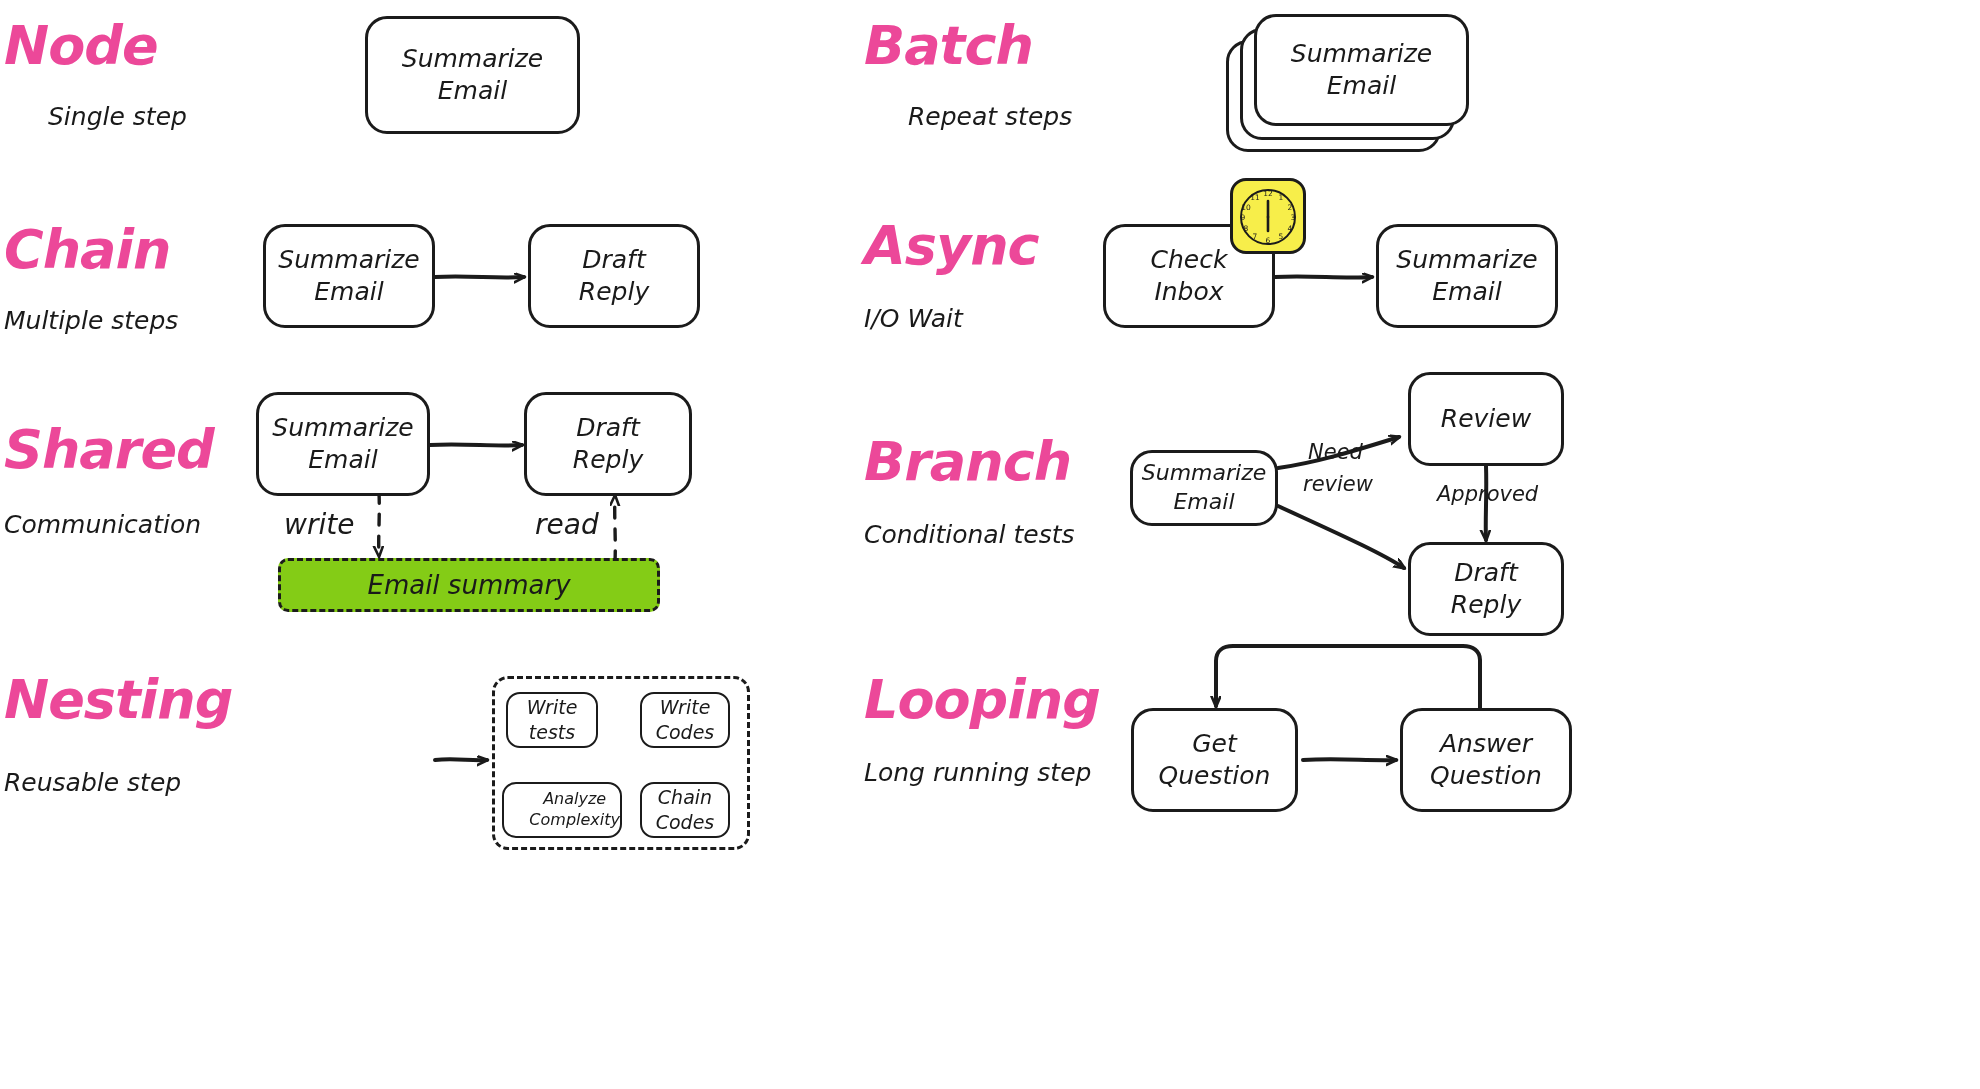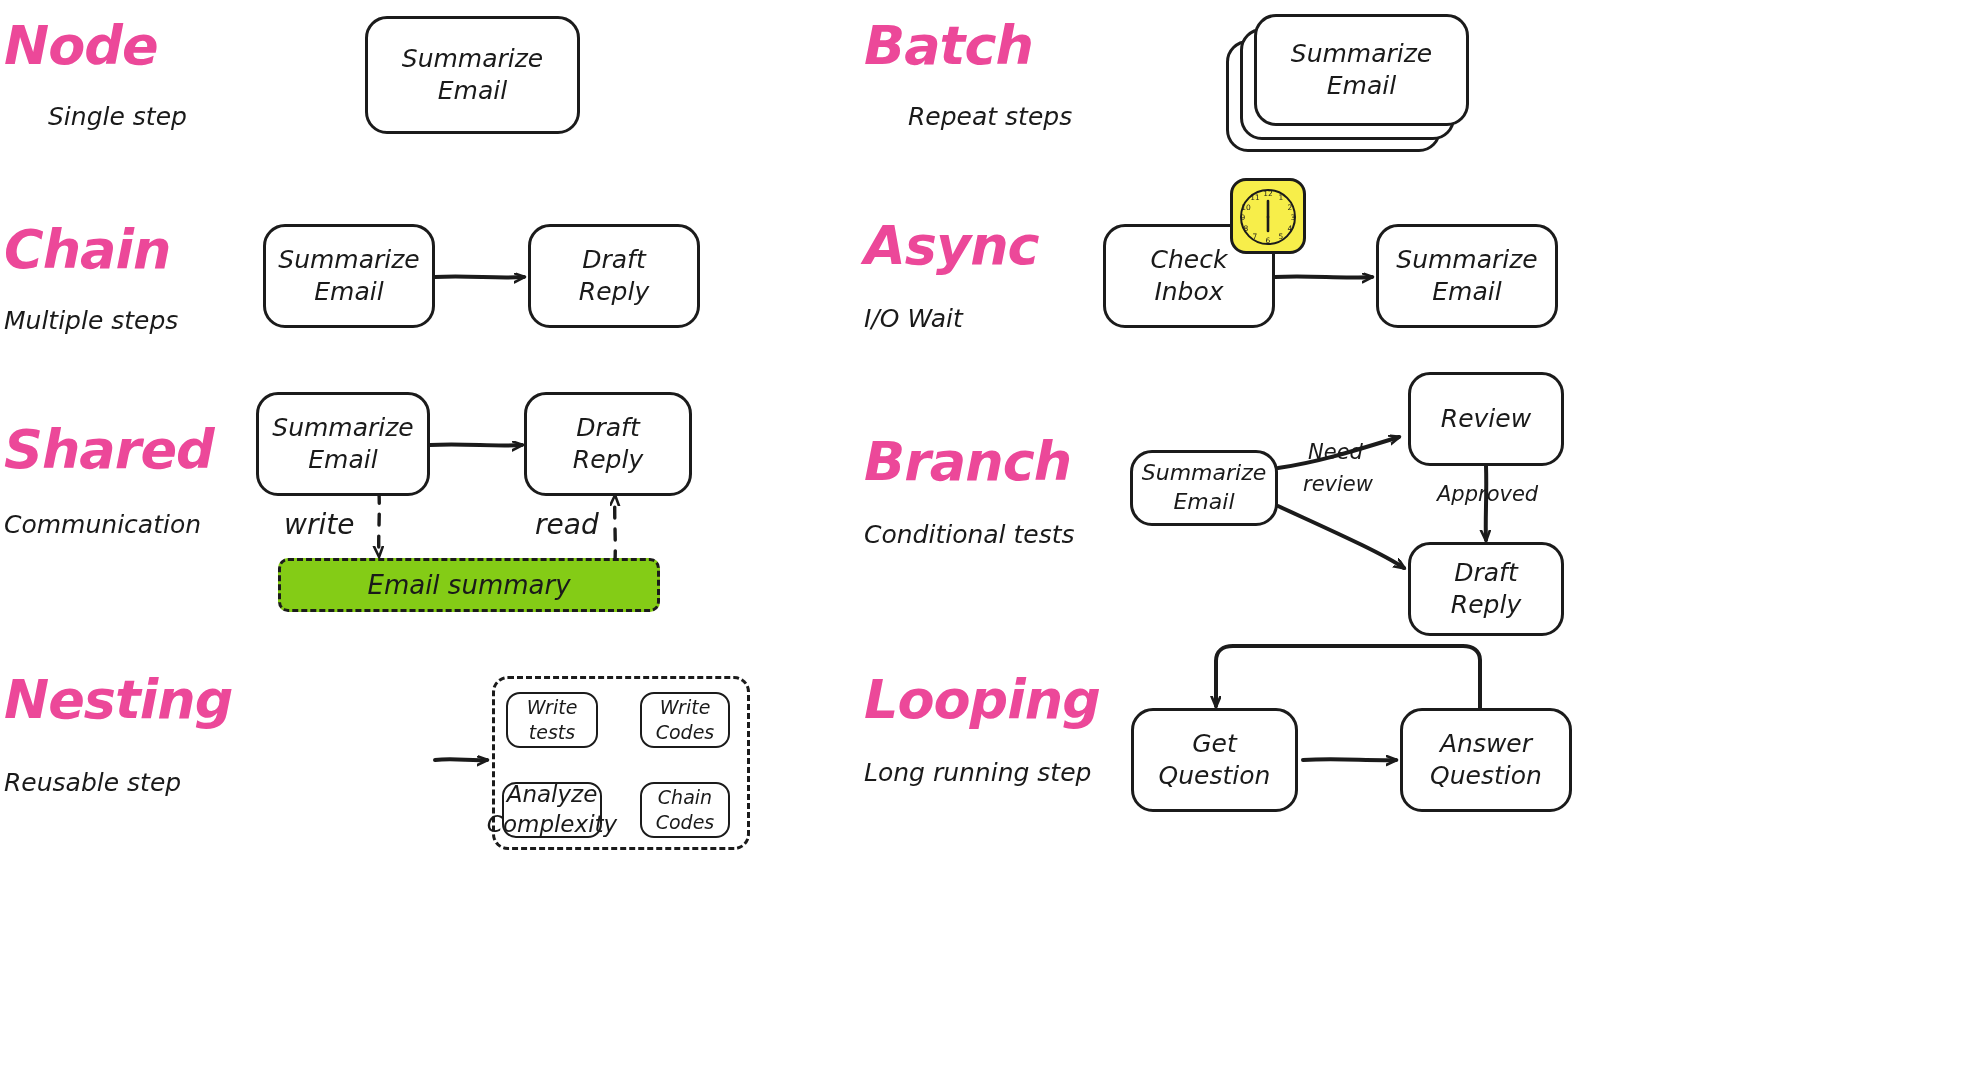--- a/index.html
+++ b/index.html
@@ -223,21 +223,21 @@
       <span>Write</span><br>
       <span>Codes</span>
     </div>
   </div>
   <div class="node small" style="left:640px;top:782px;width:90px;height:56px;">
     <div>
       <span>Chain</span><br>
       <span>Codes</span>
     </div>
   </div>
-  <div class="node small" style="left:502px;top:782px;width:100px;height:56px;font-size:23px;">
+  <div class="node small" style="left:502px;top:782px;width:120px;height:56px;font-size:16px;justify-content:flex-end;">
     <div>
       <span>Analyze</span><br>
       <span>Complexity</span>
     </div>
   </div>
 
   <div class="title" style="left:864px;top:668px;">Looping</div>
   <div class="subtitle" style="left:864px;top:758px;">Long running step</div>
 
   <div class="node" style="left:1131px;top:708px;width:167px;height:104px;">

